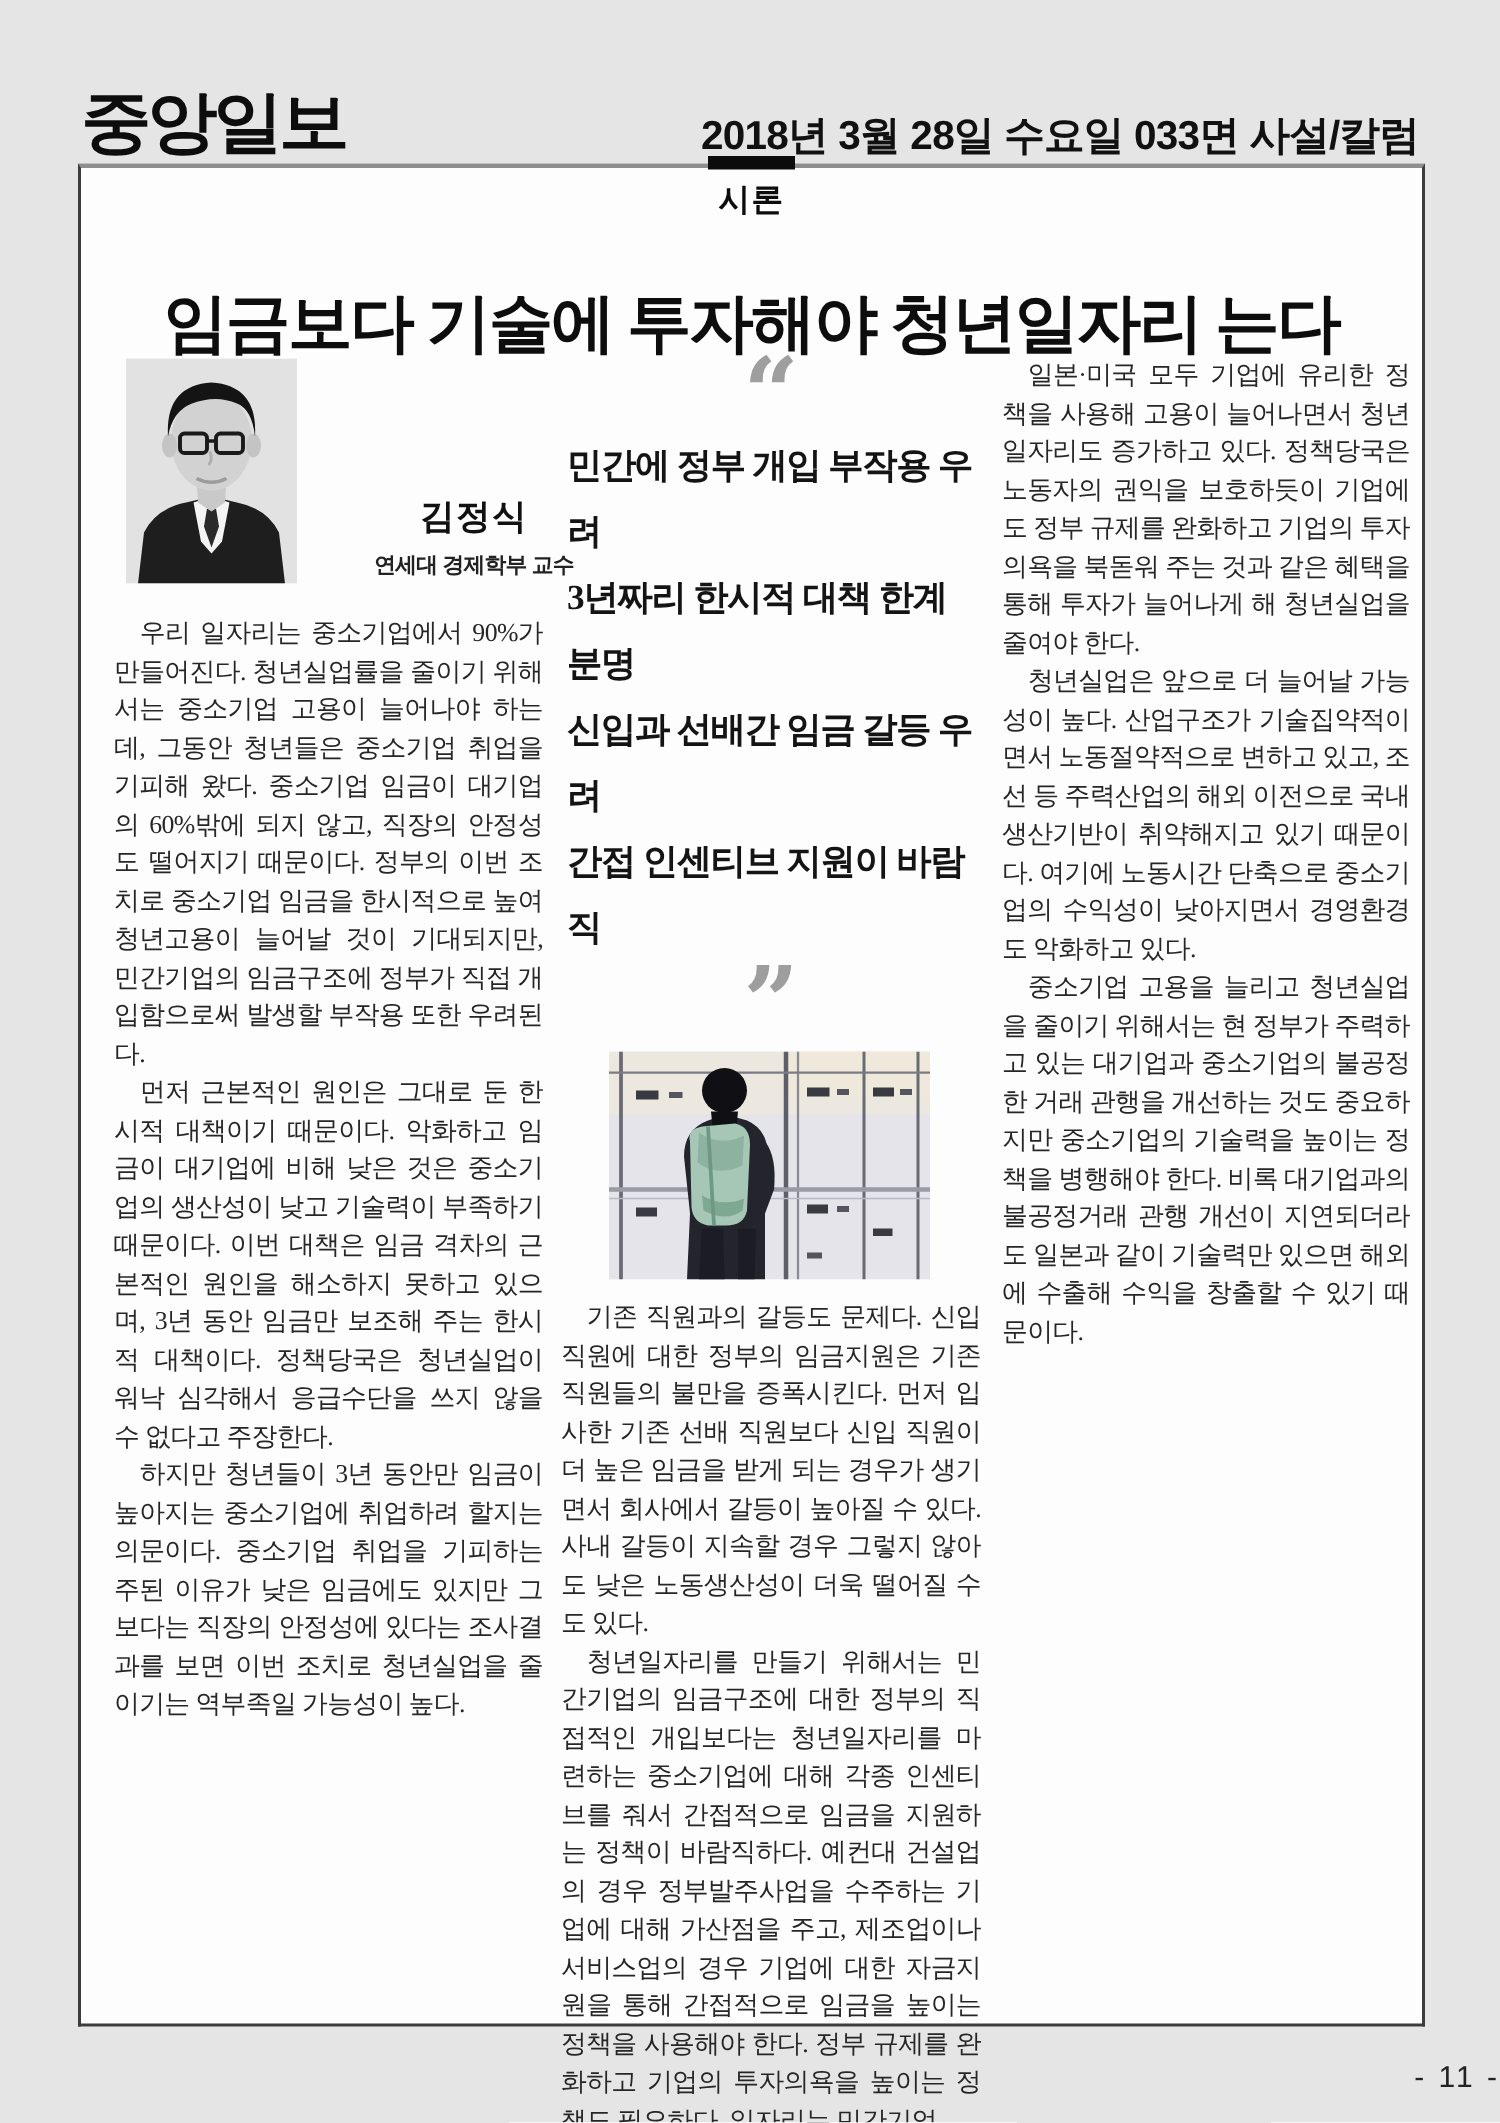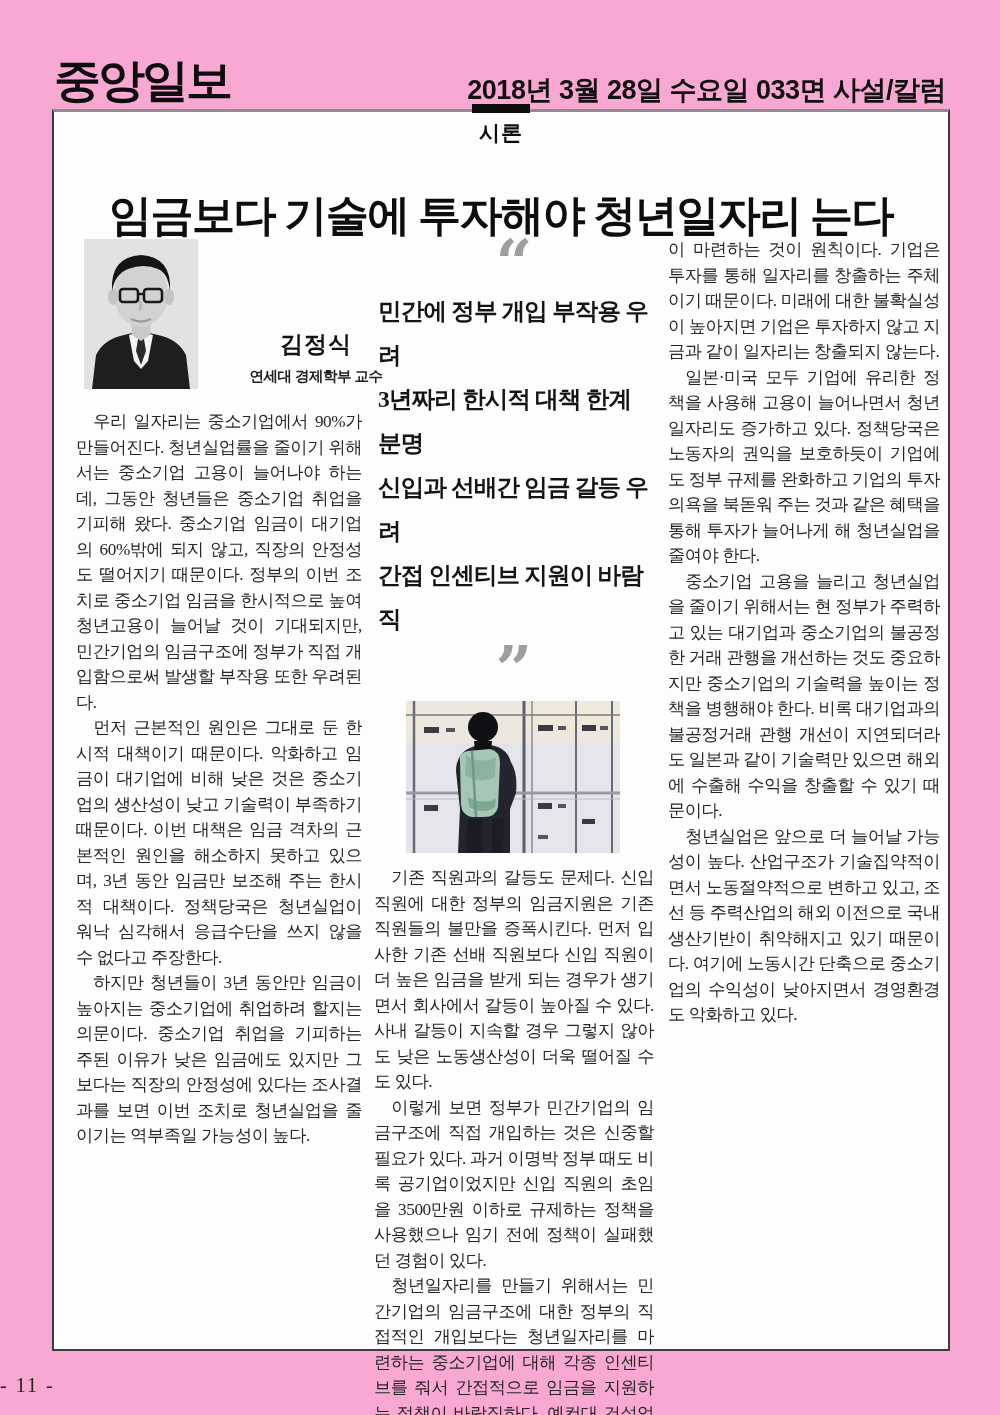--- a/index.html
+++ b/index.html
@@ -1,19 +1,19 @@
 <!DOCTYPE html>
 <html><head>
 <meta charset="utf-8">
 <style>
   html,body { margin:0; padding:0; }
   body { background:#ffffff; }
   .page {
     position:relative; width:1000px; height:1415px;
-    background:#f9a8d4; overflow:hidden;
+    background:#e5e5e5; overflow:hidden;
     font-family:"Liberation Serif", serif; color:#232323;
   }
   
   .logo {
     position:absolute; left:54px; top:50px;
     font-family:"Liberation Serif", serif;
     font-size:47px; font-weight:900; letter-spacing:-3px; color:#0d0d0d;
     transform:scaleY(0.96);
   }
   .dateline {
@@ -75,21 +75,21 @@
   .quote-lines { text-align:left; padding:8px 0 2px 4px; }
   .quote-line {
     font-size:23.5px; font-weight:700; line-height:44px;
     letter-spacing:-0.8px; color:#141414;
   }
   
   .article-photo { margin:14px 0 12px 32px; width:214px; height:152px; display:block; }
   
   .page-num {
     position:absolute; left:0; bottom:18px; width:100%;
-    text-align:left; font-family:Liberation Serif, serif;
+    text-align:right; font-family:Liberation Sans, sans-serif;
     font-size:20px; letter-spacing:2px; color:#222;
   }
 </style>
 </head>
 <body>
 
 <div class="page">
 
   <div class="logo">중앙일보</div>
   <div class="dateline">2018년 3월 28일 수요일 033면 사설/칼럼</div>
@@ -185,26 +185,24 @@
 
         <path d="M54 60 Q52 52 62 50 L84 48 Q94 50 94 62 L92 106 Q90 116 78 116 L66 116 Q56 114 55 104 Z" fill="#a6c7b6"></path>
         <path d="M60 54 Q74 64 90 56 L89 76 Q72 84 59 74 Z" fill="#8db3a0"></path>
         <path d="M62 96 Q76 104 90 98 L89 106 Q78 114 63 106 Z" fill="#7fa892"></path>
         <path d="M66 50 L70 116" stroke="#6f9884" stroke-width="2.5" fill="none"></path>
 
         <path d="M104 60 Q112 70 110 92 L104 108 Z" fill="#24242c"></path>
       </svg>
 
       <p class="indent">기존 직원과의 갈등도 문제다. 신입 직원에 대한 정부의 임금지원은 기존 직원들의 불만을 증폭시킨다. 먼저 입사한 기존 선배 직원보다 신입 직원이 더 높은 임금을 받게 되는 경우가 생기면서 회사에서 갈등이 높아질 수 있다. 사내 갈등이 지속할 경우 그렇지 않아도 낮은 노동생산성이 더욱 떨어질 수도 있다.</p>
-      <p class="indent">이렇게 보면 정부가 민간기업의 임금구조에 직접 개입하는 것은 신중할 필요가 있다. 과거 이명박 정부 때도 비록 공기업이었지만 신입 직원의 초임을 3500만원 이하로 규제하는 정책을 사용했으나 임기 전에 정책이 실패했던 경험이 있다.</p>
       <p class="indent">청년일자리를 만들기 위해서는 민간기업의 임금구조에 대한 정부의 직접적인 개입보다는 청년일자리를 마련하는 중소기업에 대해 각종 인센티브를 줘서 간접적으로 임금을 지원하는 정책이 바람직하다. 예컨대 건설업의 경우 정부발주사업을 수주하는 기업에 대해 가산점을 주고, 제조업이나 서비스업의 경우 기업에 대한 자금지원을 통해 간접적으로 임금을 높이는 정책을 사용해야 한다. 정부 규제를 완화하고 기업의 투자의욕을 높이는 정책도 필요하다. 일자리는 민간기업</p>
     </div>
 
     <div class="col col-3 body-text">
-      <p>이 마련하는 것이 원칙이다. 기업은 투자를 통해 일자리를 창출하는 주체이기 때문이다. 미래에 대한 불확실성이 높아지면 기업은 투자하지 않고 지금과 같이 일자리는 창출되지 않는다.</p>
       <p class="indent">일본·미국 모두 기업에 유리한 정책을 사용해 고용이 늘어나면서 청년일자리도 증가하고 있다. 정책당국은 노동자의 권익을 보호하듯이 기업에도 정부 규제를 완화하고 기업의 투자의욕을 북돋워 주는 것과 같은 혜택을 통해 투자가 늘어나게 해 청년실업을 줄여야 한다.</p>
+      <p class="indent">청년실업은 앞으로 더 늘어날 가능성이 높다. 산업구조가 기술집약적이면서 노동절약적으로 변하고 있고, 조선 등 주력산업의 해외 이전으로 국내 생산기반이 취약해지고 있기 때문이다. 여기에 노동시간 단축으로 중소기업의 수익성이 낮아지면서 경영환경도 악화하고 있다.</p>
       <p class="indent">중소기업 고용을 늘리고 청년실업을 줄이기 위해서는 현 정부가 주력하고 있는 대기업과 중소기업의 불공정한 거래 관행을 개선하는 것도 중요하지만 중소기업의 기술력을 높이는 정책을 병행해야 한다. 비록 대기업과의 불공정거래 관행 개선이 지연되더라도 일본과 같이 기술력만 있으면 해외에 수출해 수익을 창출할 수 있기 때문이다.</p>
-      <p class="indent">청년실업은 앞으로 더 늘어날 가능성이 높다. 산업구조가 기술집약적이면서 노동절약적으로 변하고 있고, 조선 등 주력산업의 해외 이전으로 국내 생산기반이 취약해지고 있기 때문이다. 여기에 노동시간 단축으로 중소기업의 수익성이 낮아지면서 경영환경도 악화하고 있다.</p>
     </div>
   </div>
 
   <div class="page-num">- 11 -</div>
 </div>
 
 </body></html>

